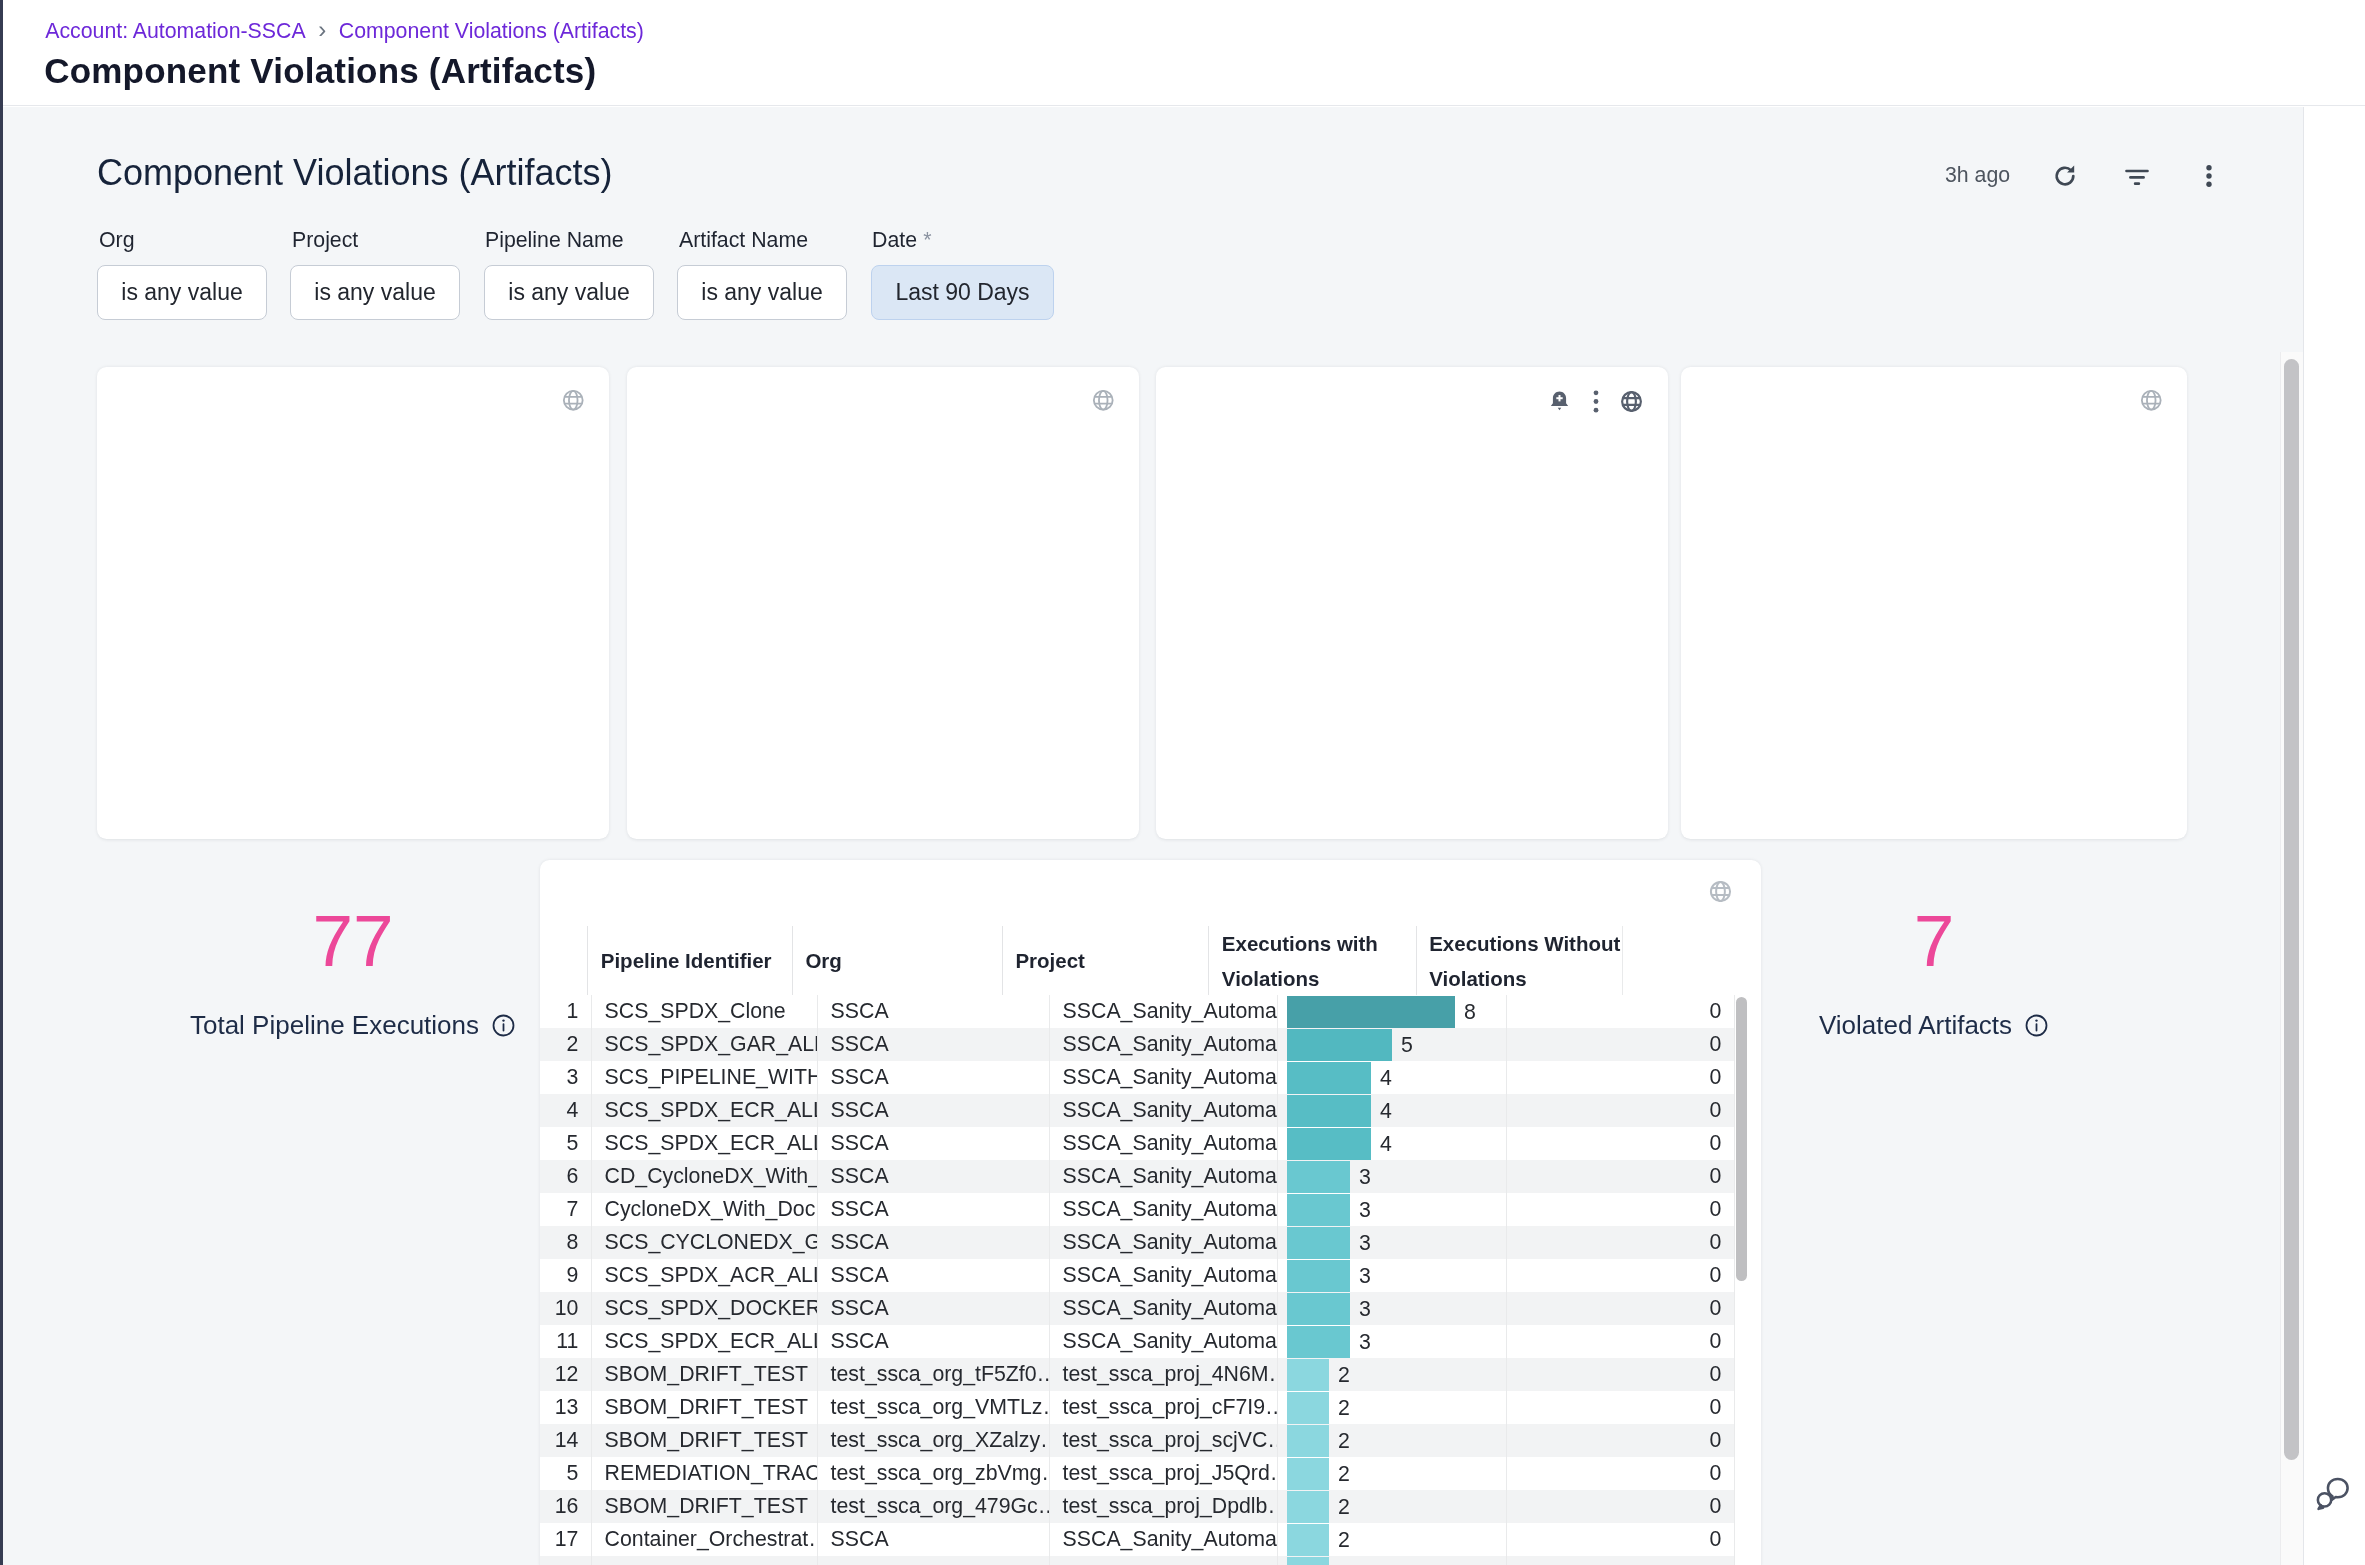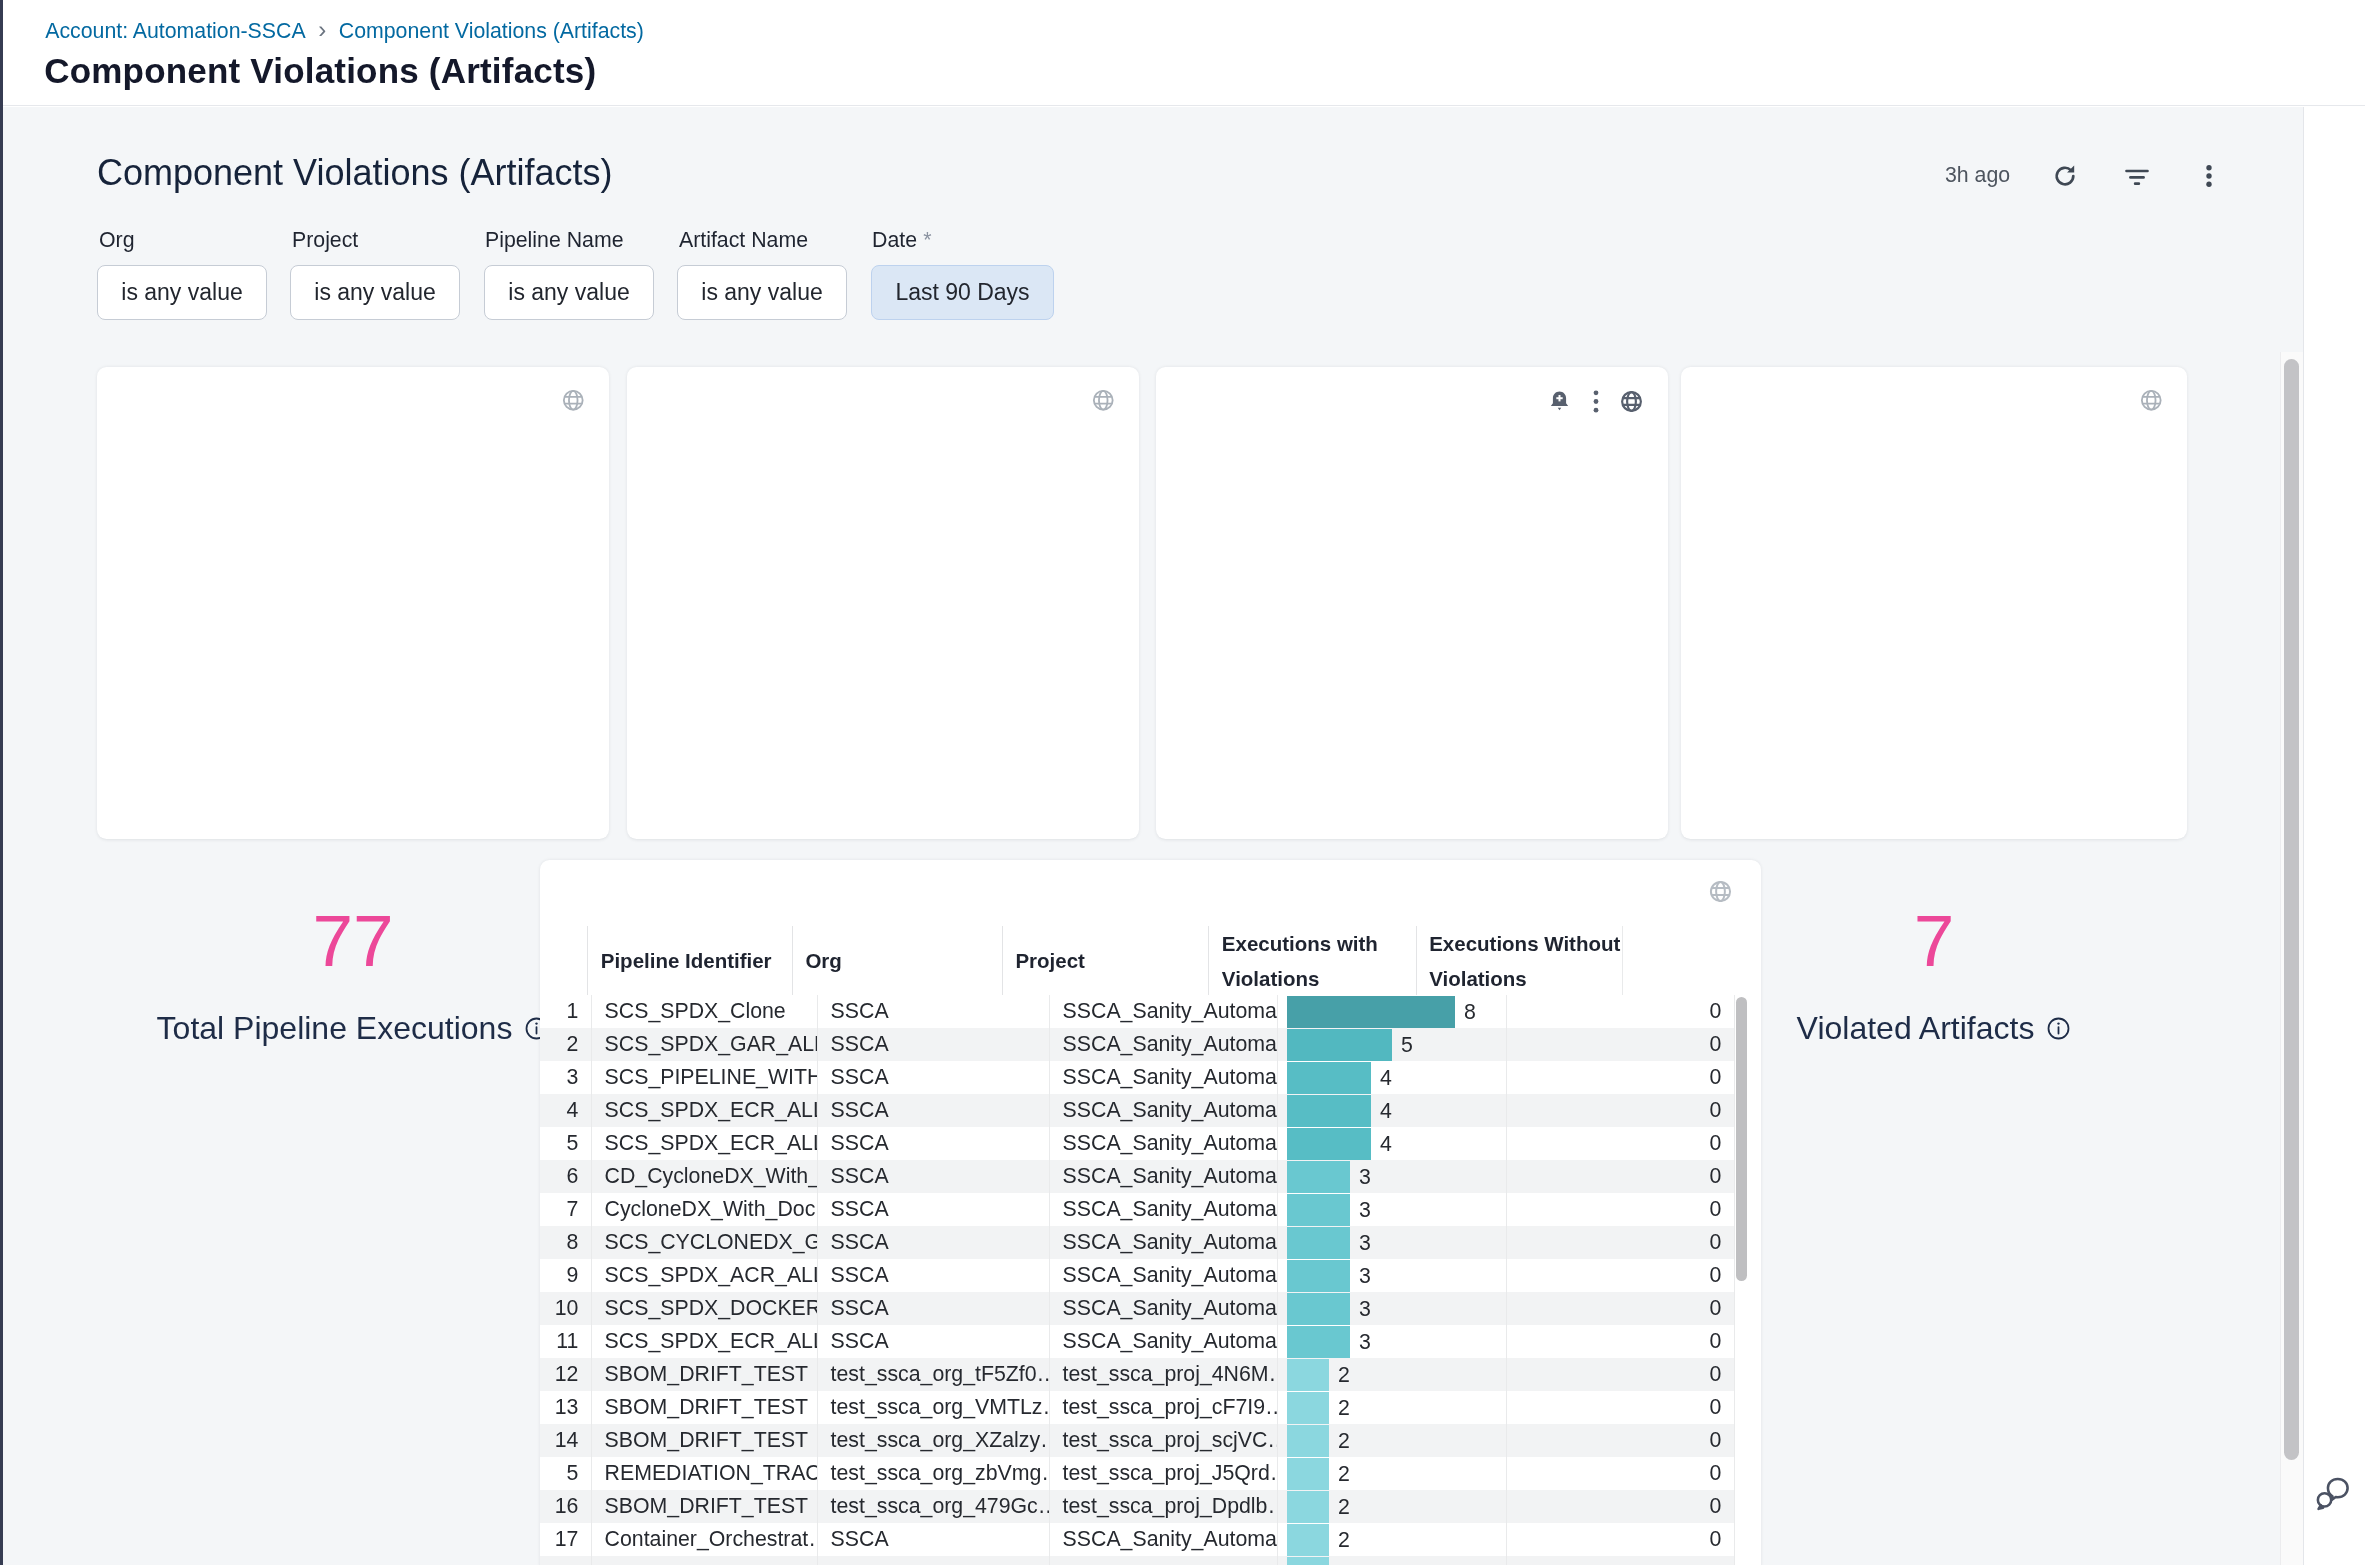--- a/index.html
+++ b/index.html
@@ -6,21 +6,21 @@
   html,body { background:#ffffff; }
   .page {
     position:relative; width:2366px; height:1566px; overflow:hidden;
     font-family:"Liberation Sans","DejaVu Sans",sans-serif; background:#ffffff;
   }
   .left-strip { position:absolute; left:0; top:0; width:3.2px; height:1566px; background:#363c52; }
 
   
   .top-header { position:absolute; left:3.2px; top:0; width:2362px; height:106px; background:#fff; border-bottom:0.8px solid #e6e8ec; }
   .breadcrumb { position:absolute; left:42px; top:19px; display:flex; align-items:center; gap:12.6px; font-size:21.3px; }
-  .breadcrumb a { color:#0369a1; text-decoration:none; cursor:pointer; }
+  .breadcrumb a { color:#6d28d9; text-decoration:none; cursor:pointer; }
   .crumb-sep { color:#6b7480; font-size:24px; line-height:21.3px; transform:translateY(-1.6px); }
   .page-title { position:absolute; left:41px; top:51px; font-size:35px; font-weight:700; color:#14182a; letter-spacing:0.2px; }
 
   
   .dashboard { position:absolute; left:3.2px; top:107px; width:2300px; height:1459px; background:#f4f6f8; }
   .right-strip { position:absolute; left:2303px; top:107px; width:62px; height:1459px; background:#ffffff; border-left:0.8px solid #e4e6ea; }
 
   .dash-title { position:absolute; left:97px; top:152px; font-size:36px; font-weight:500; color:#16233a; }
   .dash-meta { position:absolute; left:1945px; top:158px; display:flex; align-items:center; gap:37px; color:#3f4854; }
   .last-refresh { font-size:21.3px; color:#4d545e; }
@@ -36,21 +36,21 @@
   .filter-chip.date { background:#dbe7f5; border-color:#bdd2ee; }
 
   
   .card {
     position:absolute; top:367px; height:472px; background:#fff; border-radius:9.5px;
     box-shadow:0 0.8px 3.2px rgba(35,45,60,.10);
   }
   .card-icons { position:absolute; top:20.5px; right:24px; display:flex; align-items:center; gap:19px; color:#aab1b9; }
   .card-icons.dark { color:#58606e; }
   .stat-value { position:absolute; top:536px; left:0; width:100%; text-align:center; font-size:73px; line-height:76px; font-weight:500; color:#ec4899; }
-  .stat-label { position:absolute; top:643px; left:0; width:100%; display:flex; justify-content:center; align-items:center; gap:12px; font-size:32px; color:#1e2c47; }
+  .stat-label { position:absolute; top:643px; left:0; width:100%; display:flex; justify-content:center; align-items:center; gap:12px; font-size:26px; color:#1e2c47; }
   .card .stat-value { top:536px; }
 
   
   .table-card {
     position:absolute; left:540px; top:860px; width:1221px; height:706px; background:#fff;
     border-radius:9.5px 9.5px 0 0; box-shadow:0 0.8px 3.2px rgba(35,45,60,.10); overflow:hidden;
   }
   .tbl-globe { position:absolute; top:19px; right:28.4px; color:#b6bcc3; }
   .tbl-title-row { position:absolute; top:17.4px; left:0; width:1090px; display:flex; justify-content:center; align-items:center; gap:12.6px; font-size:28px; font-weight:500; color:#16233a; }
   .thead { position:absolute; top:66px; left:0; width:1083px; height:70px; display:flex; border-bottom:1.6px solid #c6c8cc; }

